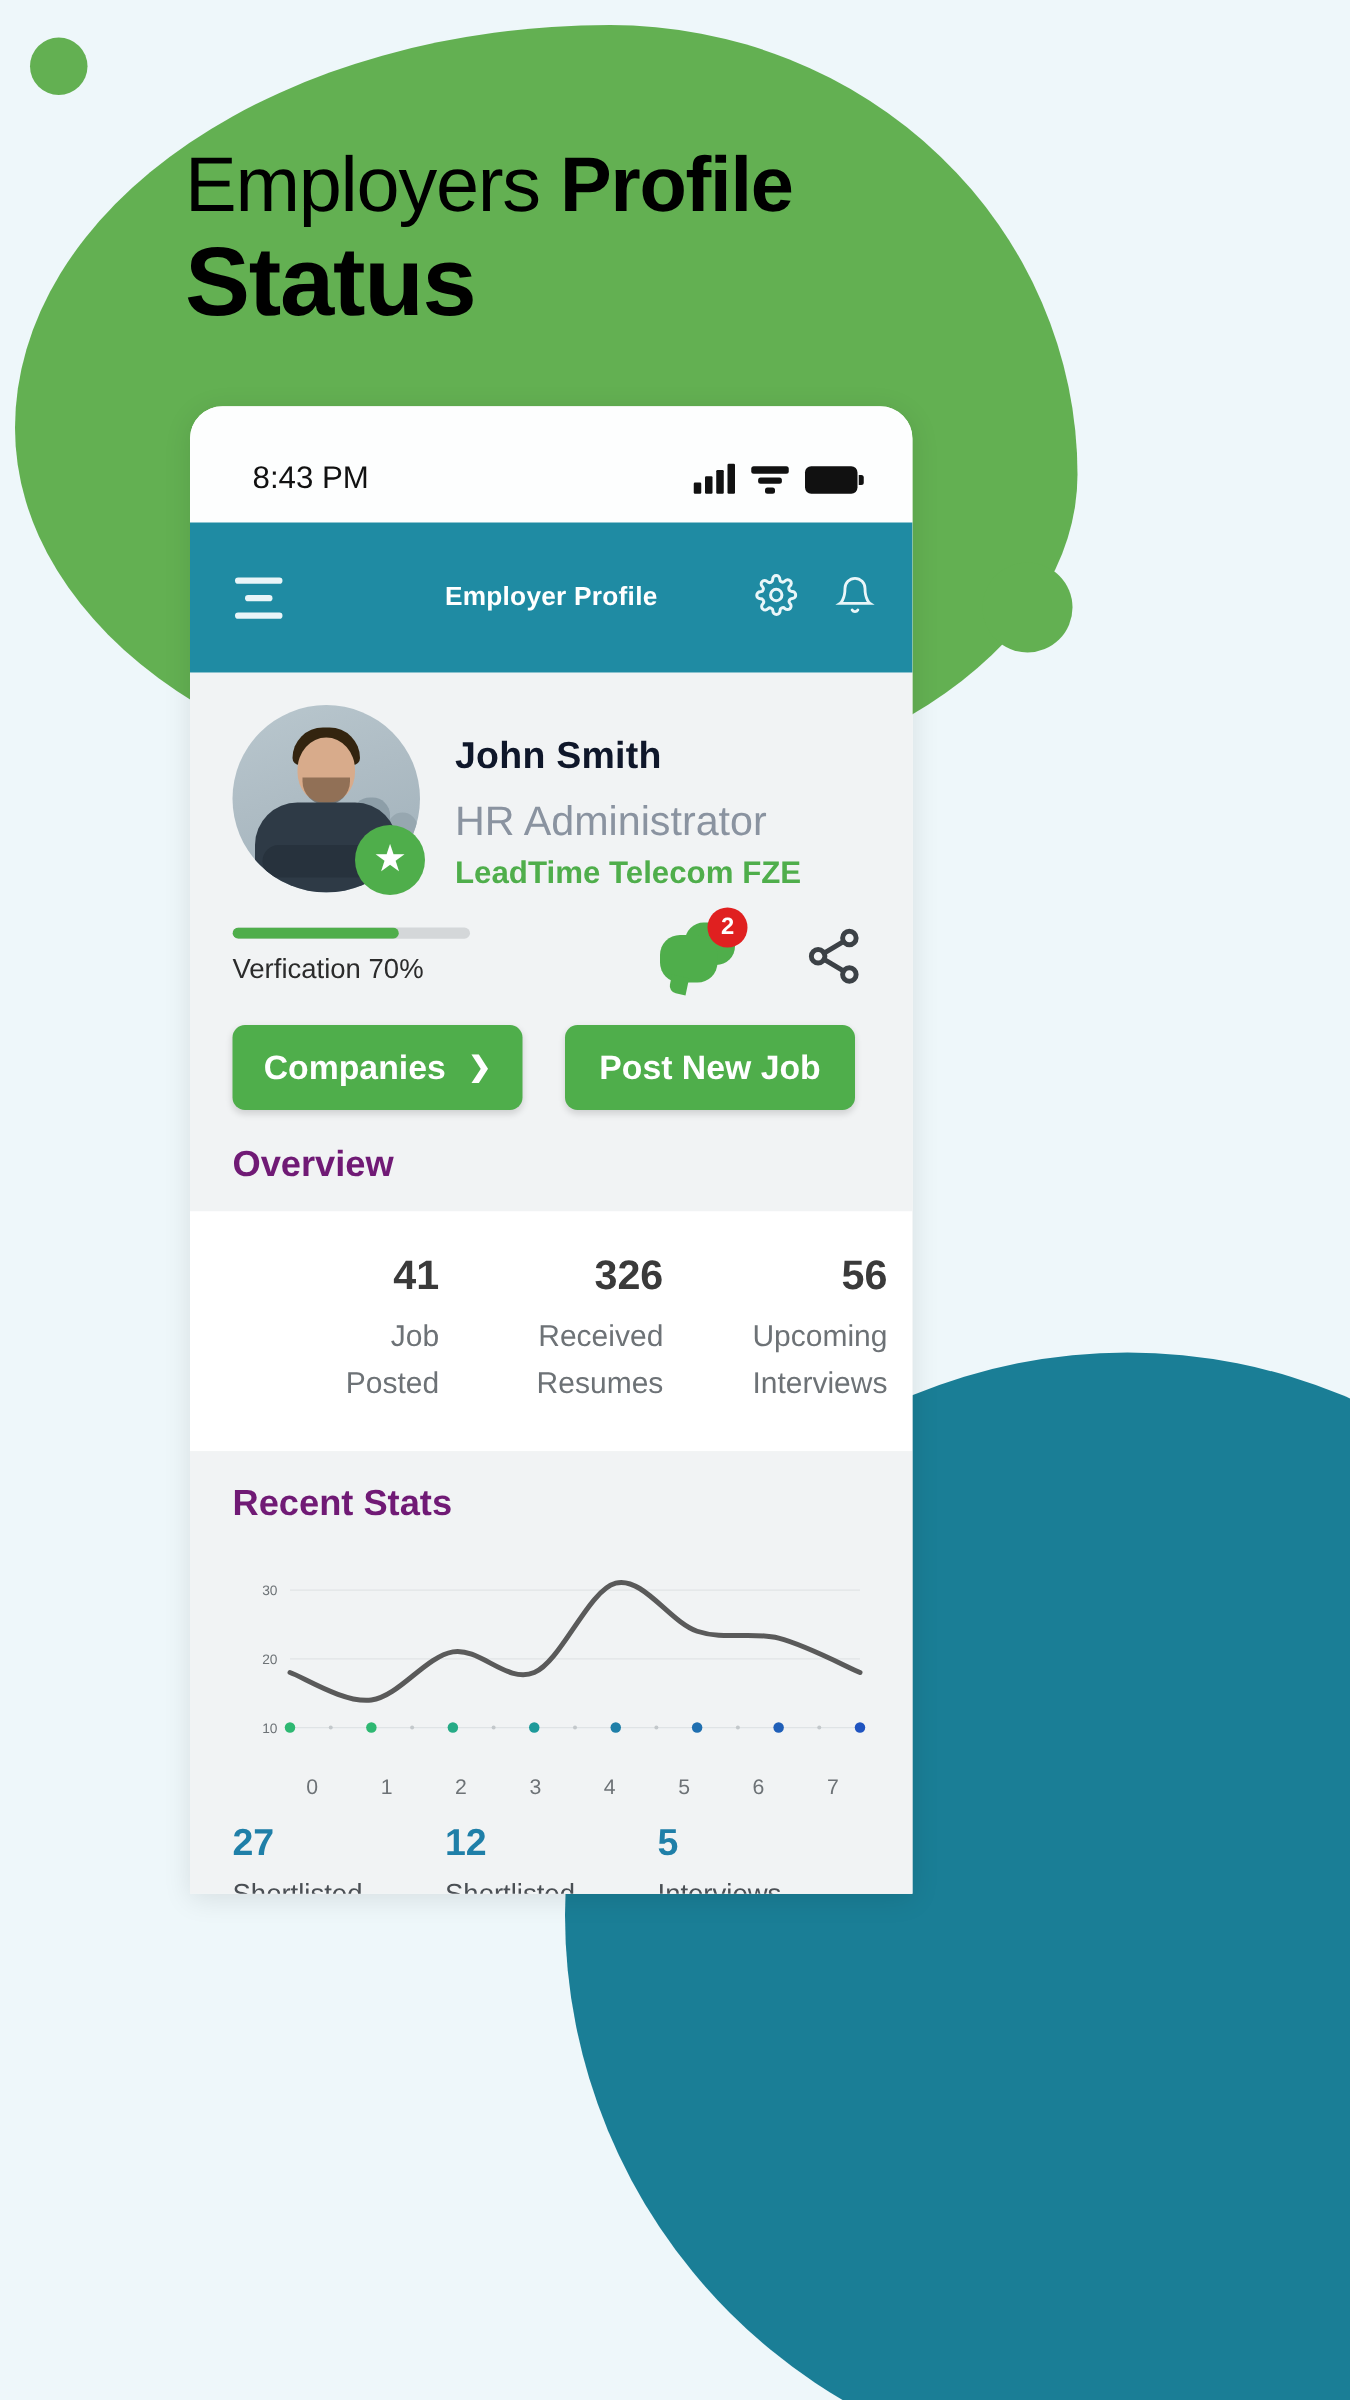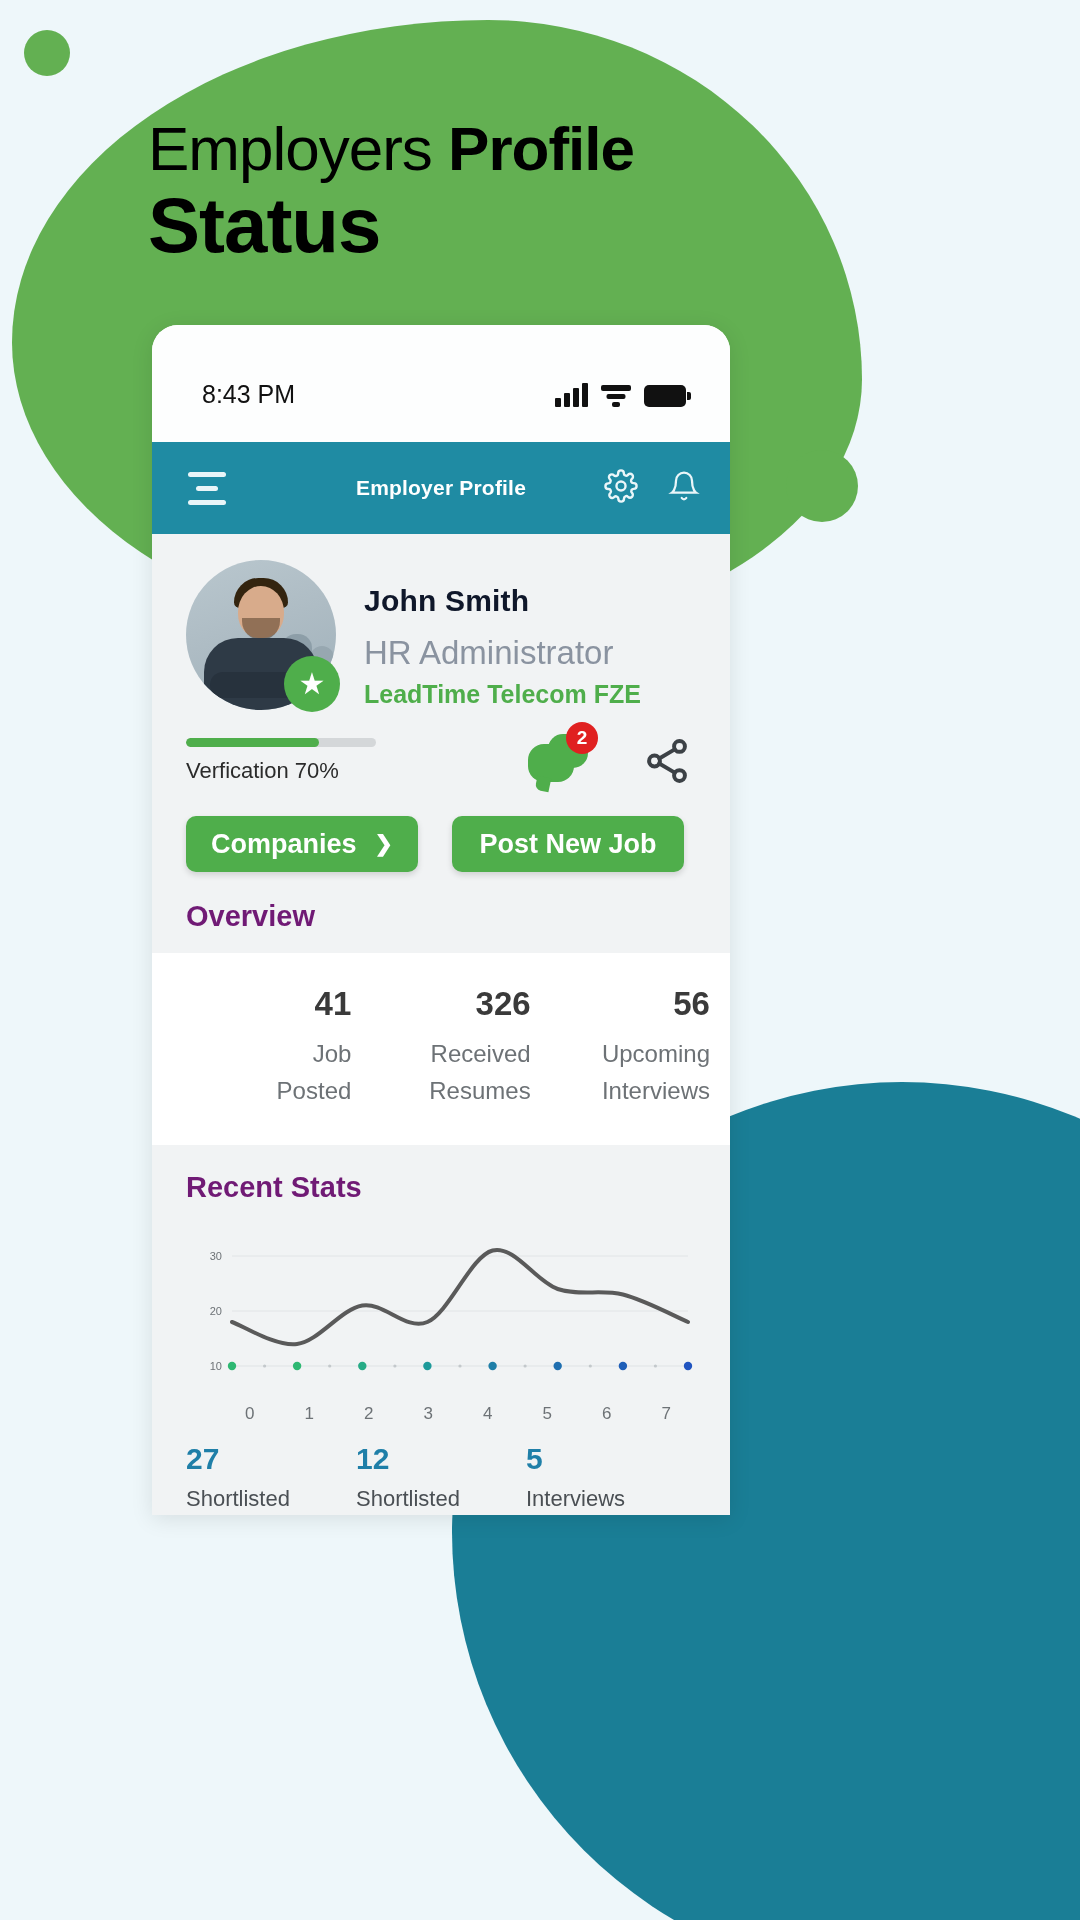--- a/index.html
+++ b/index.html
@@ -50,21 +50,21 @@
     width: 578px; height: 1190px;
     background: #ffffff;
     border-radius: 26px 26px 0 0;
     overflow: hidden;
     z-index: 6;
     box-shadow: 0 4px 22px rgba(0,0,0,0.10);
   }
 
   
   .statusbar {
-    height: 117px; display: flex; align-items: center;
+    height: 93px; display: flex; align-items: center;
     justify-content: space-between;
     padding: 22px 44px 0 50px;
     background: #fdfefe;
   }
   .statusbar .clock { font-size: 25px; color: #111; font-weight: 400; }
   .statusbar .sysicons { display: flex; align-items: flex-end; gap: 13px; }
   .bars { display: flex; align-items: flex-end; gap: 3px; height: 24px; }
   .bars i { display: block; width: 6px; background: #111; border-radius: 1px; }
   .bars i:nth-child(1){ height: 9px; }
   .bars i:nth-child(2){ height: 14px; }
@@ -73,21 +73,21 @@
   .wifi { width: 30px; height: 22px; position: relative; }
   .wifi span { position: absolute; left: 50%; transform: translateX(-50%); background: #111; border-radius: 2px; }
   .wifi span:nth-child(1){ top: 0; width: 30px; height: 6px; }
   .wifi span:nth-child(2){ top: 9px; width: 19px; height: 5px; }
   .wifi span:nth-child(3){ top: 17px; width: 8px; height: 5px; }
   .battery { width: 42px; height: 22px; background: #111; border-radius: 5px; position: relative; }
   .battery::after { content:""; position:absolute; right:-5px; top:7px; width:4px; height:8px; background:#111; border-radius:0 2px 2px 0; }
 
   
   .appbar {
-    height: 92px; background: #1f8ba3;
+    height: 120px; background: #1f8ba3;
     display: flex; align-items: center; padding: 0 30px;
     position: relative;
   }
   .hamburger { width: 42px; display: flex; flex-direction: column; gap: 9px; margin-left: 6px; cursor: pointer; }
   .hamburger i { display: block; height: 5px; background: #e9f5f8; border-radius: 3px; }
   .hamburger i:nth-child(1){ width: 38px; }
   .hamburger i:nth-child(2){ width: 22px; margin-left: 8px; }
   .hamburger i:nth-child(3){ width: 38px; }
   .appbar-title {
     position: absolute; left: 0; right: 0; text-align: center;
@@ -143,21 +143,21 @@
     background: #e02020; color: #fff; font-size: 19px; font-weight: 700;
     display: flex; align-items: center; justify-content: center;
   }
   .share-ic { width: 50px; height: 50px; margin-right: 4px; }
 
   
   .btnrow { display: flex; gap: 34px; padding: 26px 34px 0 34px; }
   .btn {
     background: #4fae4b; color: #fff; border: none; border-radius: 10px;
     font-size: 27px; font-weight: 700; font-family: inherit;
-    height: 56px; display: flex; align-items: center; justify-content: center;
+    height: 68px; display: flex; align-items: center; justify-content: center;
     gap: 18px; cursor: pointer; box-shadow: 0 3px 6px rgba(0,0,0,.14);
   }
   .btn-companies { width: 232px; }
   .btn-postjob { width: 232px; }
   .chev { font-size: 22px; font-weight: 700; }
 
   
   .sec-title { font-size: 29px; color: #701a75; font-weight: 600; padding: 28px 34px 0 34px; }
   .ovcard {
     background: #fff; margin-top: 20px; padding: 32px 20px 36px 20px;

